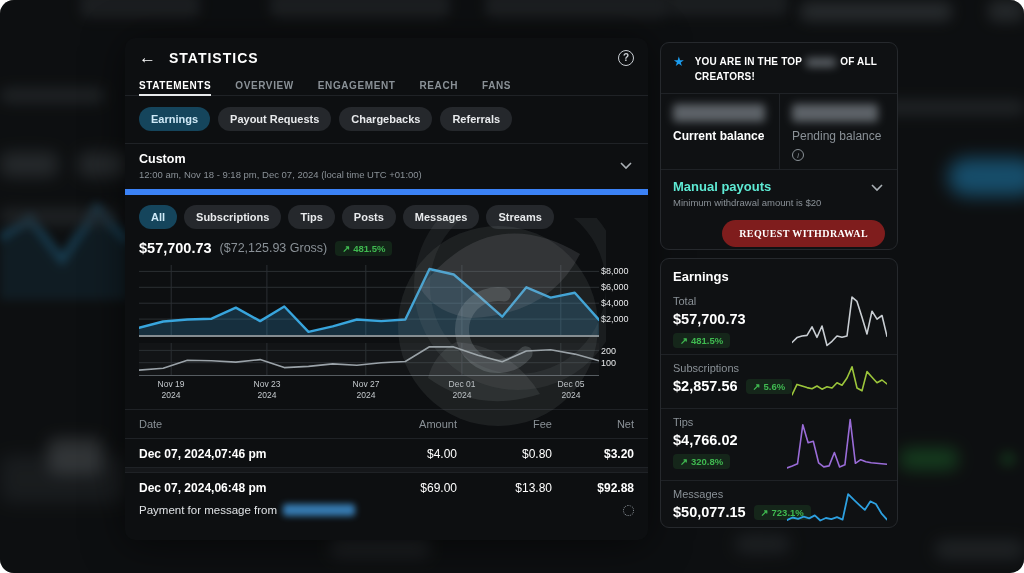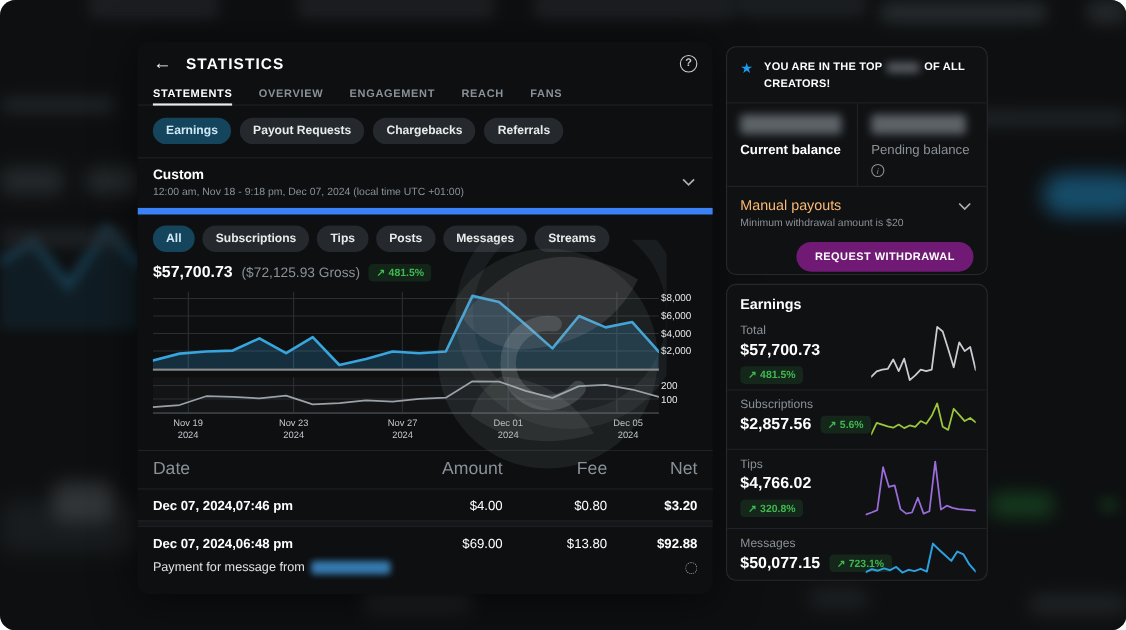--- a/index.html
+++ b/index.html
@@ -53,21 +53,21 @@
   .baseline2 { position:absolute; left:0; top:110px; width:460px; height:1px; background:#565c61; }
   .ylab { position:absolute; left:462px; width:54px; color:#e8eaec; font-size:9px; }
   .xtick { position:absolute; top:114px; width:54px; margin-left:-27px; text-align:center; color:#c4c9cd; font-size:8.5px; line-height:1.3; }
 
   .m-table { margin-top:4px; border-top:1px solid #1f2226; font-size:12px; }
   .trow { display:flex; align-items:center; padding:0 14px; }
   .c-date { flex:1; }
   .c-a { width:90px; text-align:right; }
   .c-f { width:95px; text-align:right; }
   .c-n { width:82px; text-align:right; }
-  .thead { color:#8a9197; font-size:16px; padding-top:8px; padding-bottom:8px; }
+  .thead { color:#8a9197; font-size:11px; padding-top:8px; padding-bottom:8px; }
   .tx { border-top:1px solid #1f2226; }
   .tx + .txgap { height:5px; background:#15171a; border-top:1px solid #1f2226; }
   .tmain { padding-top:8px; padding-bottom:6px; color:#fff; font-weight:700; font-size:12px; }
   .tmain .c-a, .tmain .c-f { font-weight:500; }
   .tdesc { padding-top:3px; padding-bottom:9px; color:#dfe2e5; font-size:11.5px; font-weight:400; }
   .tdesc .fill { flex:1; }
 
   
   .banner { display:flex; gap:10px; padding:11px 12px 9px; align-items:flex-start; }
   .star { color:#1b9df0; font-size:13px; line-height:1.2; }
@@ -76,25 +76,25 @@
   .balances { display:flex; }
   .bal { width:50%; padding:10px 12px 8px; }
   .bal + .bal { border-left:1px solid #1f2226; }
   .bal .blurbox { width:92px; height:18px; margin-bottom:7px; }
   .bal .lab { font-size:12px; }
   .bal .lab.cur { color:#fff; font-weight:600; }
   .bal .lab.pen { color:#8a9197; }
   .info { width:12px; height:12px; border:1px solid #8a9197; border-radius:50%; color:#8a9197; font-size:7.5px;
           display:flex; align-items:center; justify-content:center; margin-top:6px; font-style:italic; }
   .payouts { padding:9px 12px 10px; position:relative; }
-  .payouts .t1 { color:#fdba74; font-size:13px; font-weight:400; }
+  .payouts .t1 { color:#5eead4; font-size:13px; font-weight:700; }
   .payouts .t2 { color:#8a9197; font-size:9.5px; margin-top:3px; }
   .payouts .chev { position:absolute; right:14px; top:14px; }
-  .btn { display:block; margin:12px 0 0 auto; background:#701a75; color:#fff; border:none; cursor:pointer;
-         font-family:Liberation Sans, sans-serif; font-size:10px; font-weight:700; letter-spacing:.4px; padding:8px 17px; border-radius:16px; }
+  .btn { display:block; margin:12px 0 0 auto; background:#7f1d1d; color:#fff; border:none; cursor:pointer;
+         font-family:Liberation Serif, serif; font-size:10px; font-weight:700; letter-spacing:.4px; padding:8px 17px; border-radius:16px; }
 
   .earn-title { color:#fff; font-size:13px; font-weight:700; padding:10px 12px 4px; }
   .stat { position:relative; padding:7px 12px 6px; }
   .stat + .stat { border-top:1px solid #1f2226; }
   .s-label { color:#8a9197; font-size:11px; margin-bottom:4px; }
   .s-value { color:#fff; font-size:14.5px; font-weight:700; }
   .s-row { display:flex; align-items:center; gap:8px; }
   .s-badge-block { margin-top:6px; width:fit-content; }
   .spark { position:absolute; right:10px; }
 

